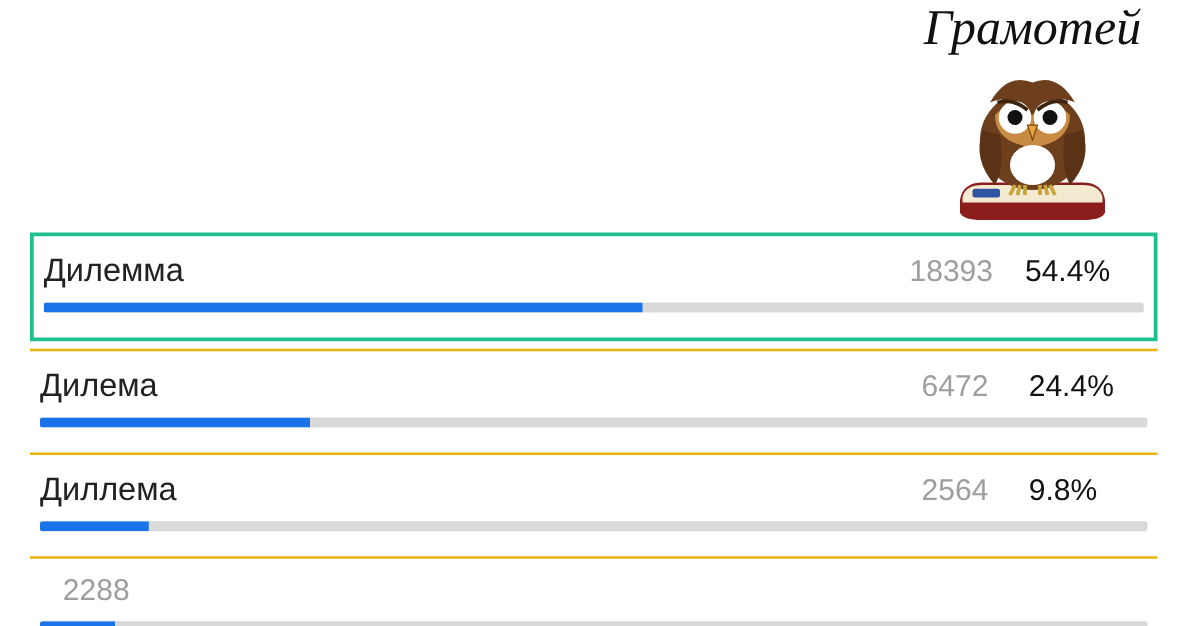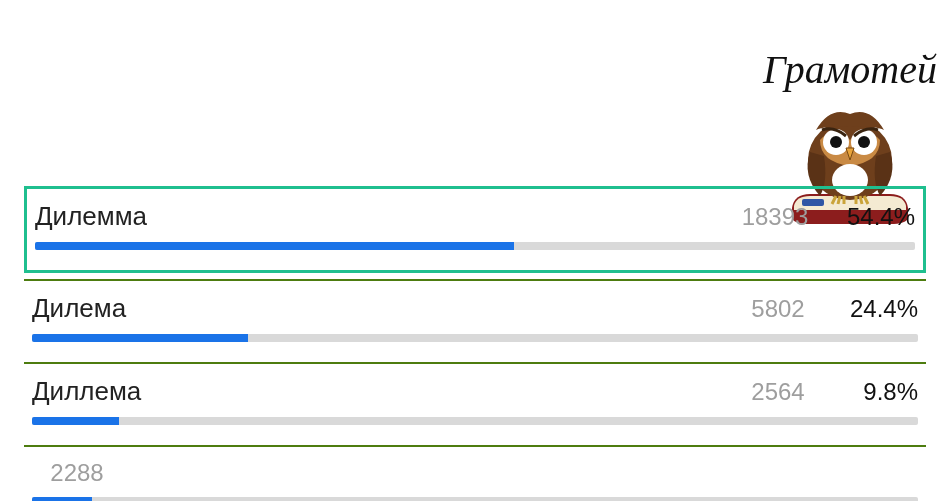--- a/index.html
+++ b/index.html
@@ -1,29 +1,29 @@
 <!DOCTYPE html>
 <html><head>
 <meta charset="utf-8">
 <style>
   * { box-sizing: border-box; margin: 0; padding: 0; }
   html, body { width: 950px; height: 501px; background: #fff; font-family: "Segoe UI", Arial, sans-serif; color: #222; }
   .canvas { position: relative; width: 950px; height: 501px; }
 
-  .brand { position: absolute; top: 2px; right: 0; width: 200px; text-align: center; margin-top: 48px; }
+  .brand { position: absolute; top: 2px; right: 24px; width: 200px; text-align: center; }
   .brand-title { font-family: "Monotype Corsiva", "Brush Script MT", "Segoe Script", cursive; font-size: 40px; font-style: italic; color: #111; line-height: 1; white-space: nowrap; }
   .brand-logo { margin: 6px auto 0; width: 140px; height: 130px; display: block; }
 
   .results { position: absolute; left: 24px; right: 24px; top: 186px; }
-  .row { position: relative; padding: 12px 8px 20px 8px; border-top: 2px solid #4d7c0f; }
+  .row { position: relative; padding: 12px 8px 20px 8px; border-top: 2px solid #eab308; }
   .row.correct { border: 3px solid #1fbf8f; border-top: 3px solid #1fbf8f; margin-bottom: 6px; }
-  .row .line { display: flex; align-items: baseline; }
+  .row .line { display: flex; align-items: baseline; gap: 14px; }
   .row .label { flex: 1 1 auto; font-size: 26px; color: #222; }
   .row .count { width: 90px; text-align: center; font-size: 24px; color: #9e9e9e; }
-  .row .pct { width: 95px; text-align: right; font-size: 24px; color: #111; }
+  .row .pct { width: 95px; text-align: left; font-size: 24px; color: #111; }
   .bar { position: relative; height: 8px; margin-top: 10px; background: #d9d9d9; border-radius: 2px; overflow: hidden; }
   .bar .fill { position: absolute; left: 0; top: 0; bottom: 0; background: #1a73e8; }
 </style>
 </head>
 <body>
 <div class="canvas">
 
   <div class="brand">
     <div class="brand-title">Грамотей</div>
     <svg class="brand-logo" viewBox="0 0 140 130">
@@ -70,21 +70,21 @@
         <div class="pct">54.4%</div>
       </div>
       <div class="bar">
         <div class="fill" style="width: 54.4%;"></div>
       </div>
     </div>
 
     <div class="row">
       <div class="line">
         <div class="label">Дилема</div>
-        <div class="count">5802</div>
+        <div class="count">6472</div>
         <div class="pct">24.4%</div>
       </div>
       <div class="bar">
         <div class="fill" style="width: 24.4%;"></div>
       </div>
     </div>
 
     <div class="row">
       <div class="line">
         <div class="label">Диллема</div>

